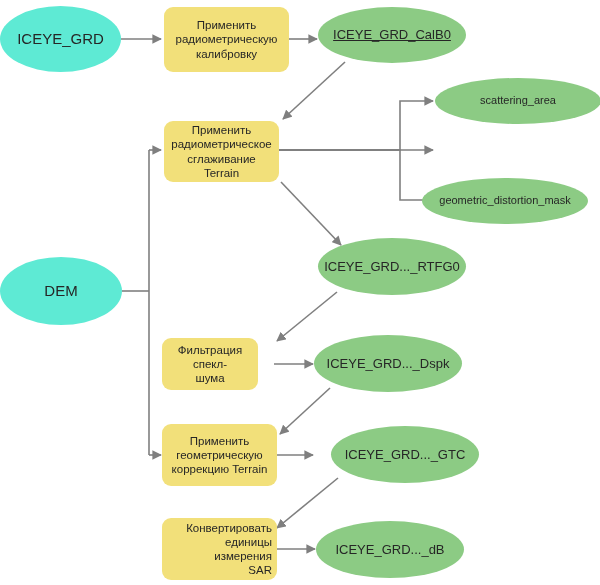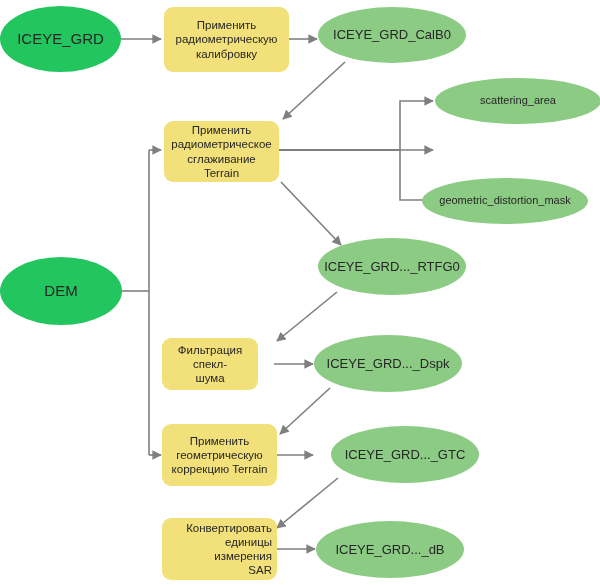--- a/index.html
+++ b/index.html
@@ -28,21 +28,21 @@
     display: flex;
     align-items: center;
     justify-content: center;
     text-align: center;
     box-sizing: border-box;
     color: #262626;
     line-height: 1.22;
   }
   .ellipse-in {
     border-radius: 50%;
-    background: #22c55e;
+    background: #5eead4;
     font-size: 15px;
   }
   .ellipse-out {
     border-radius: 50%;
     background: #8ccb84;
     font-size: 13px;
   }
   .ellipse-out.small {
     font-size: 11px;
   }
@@ -121,21 +121,21 @@
 геометрическую
 коррекцию Terrain</span>
   </div>
 
   <div class="node procbox" style="left:162px; top:518px; width:115px; height:62px;text-align:right;">
     <span class="lbl">Конвертировать
 единицы измерения
 SAR</span>
   </div>
 
-  <div class="node ellipse-out" style="left:318px; top:7px; width:148px; height:56px;">
+  <div class="node ellipse-out" style="left:318px; top:7px; width:148px; height:56px;text-decoration:underline;">
     <span>ICEYE_GRD_CalB0</span>
   </div>
 
   <div class="node ellipse-out small" style="left:435px; top:78px; width:166px; height:46px;">
     <span>scattering_area</span>
   </div>
 
 
   <div class="node ellipse-out small" style="left:422px; top:178px; width:166px; height:46px;text-align:right;">
     <span>geometric_distortion_mask</span>

